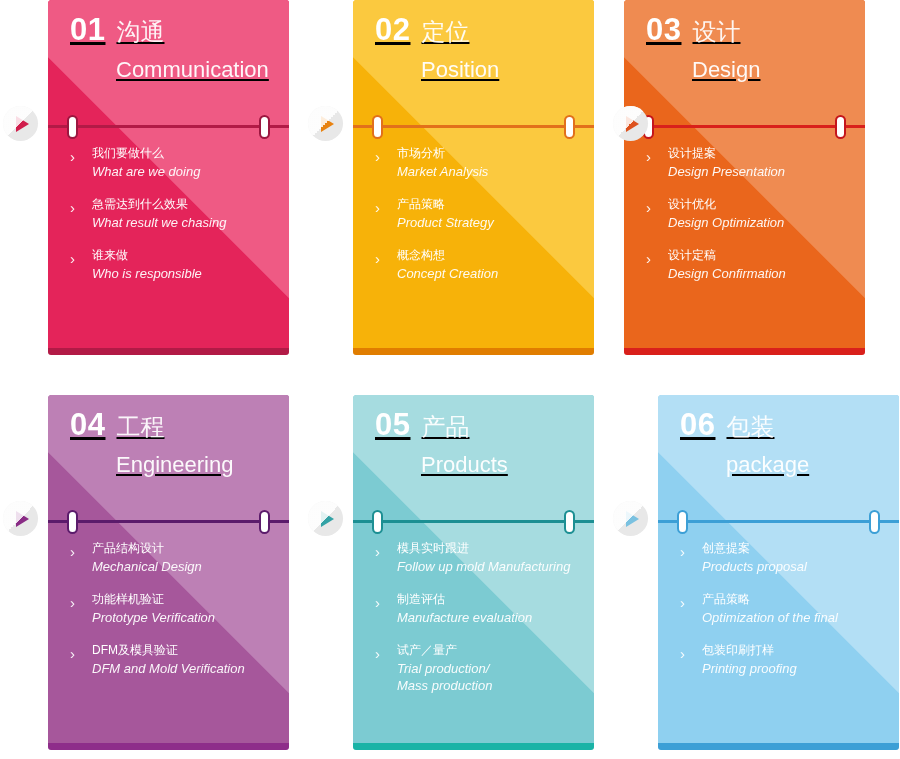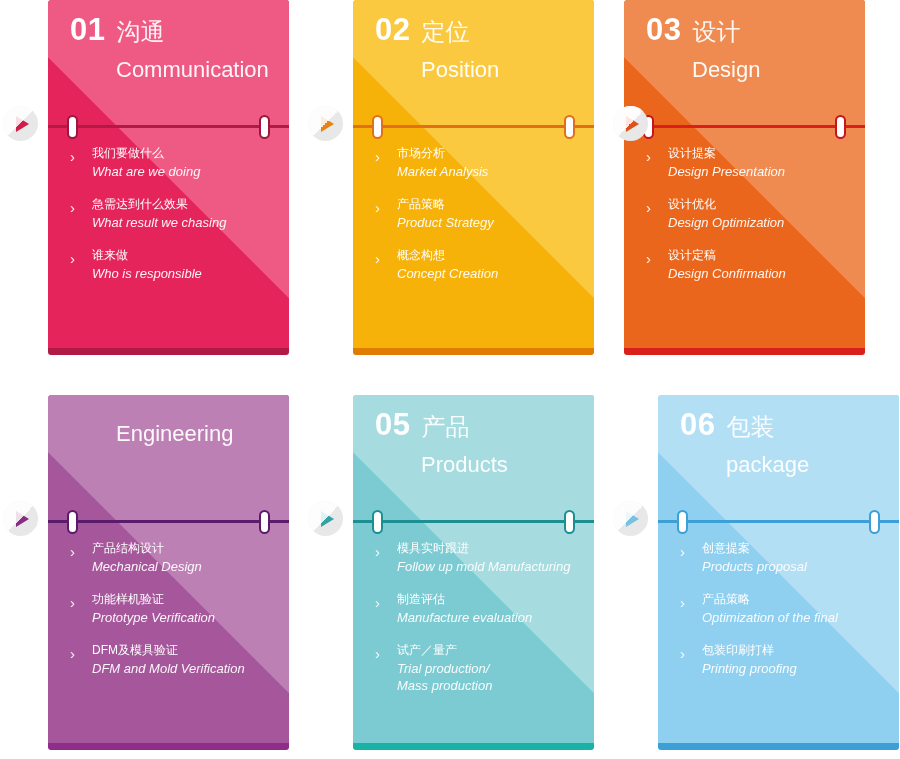--- a/index.html
+++ b/index.html
@@ -28,20 +28,21 @@
     overflow: hidden;
     box-sizing: border-box;
   }
   .card-body {
     position: absolute;
     left: 0; top: 0;
     width: 259px;
     height: 348px;
     border-radius: 3px 3px 0 0;
     overflow: hidden;
+    text-decoration: underline;
   }
   
   .sheen {
     position: absolute;
     inset: 0;
     pointer-events: none;
   }
   .foot {
     position: absolute;
     left: -1px;
@@ -291,20 +292,24 @@
             <div class="item-en" data-name="list-item-label-en" style="white-space: nowrap;">Design Confirmation</div>
           </div>
         </div>
       </div>
       <div class="foot" data-name="card-foot-bar" style="background: rgb(217, 32, 27);"></div>
     </div>
     <div class="card" data-name="step-card-04" style="left: 48px; top: 395px;">
       <div class="card-body" data-name="card-body" style="background: rgb(166, 87, 155);">
         <div class="sheen" data-name="diagonal-sheen" style="background: linear-gradient(-135deg, rgb(189, 128, 181) 0%, rgb(189, 128, 181) 52%, rgba(255, 255, 255, 0) 52.2%, rgba(255, 255, 255, 0) 100%);"></div>
         <div class="head" data-name="card-header">
+          <div class="title-row" data-name="card-title-row">
+            <span class="num" data-name="card-number">04</span>
+            <span class="cn-title" data-name="card-title-cn">工程</span>
+          </div>
           <div class="en-title" data-name="card-title-en">Engineering</div>
         </div>
         <div class="divider-wrap" data-name="card-divider">
           <div class="divider-line" data-name="divider-line" style="background: rgb(91, 27, 107);"></div>
           <div class="pin left" data-name="pin-marker-left" style="border-color: rgb(91, 27, 107);"></div>
           <div class="pin right" data-name="pin-marker-right" style="border-color: rgb(91, 27, 107);"></div>
         </div>
         <div class="list" data-name="card-item-list">
           <div class="item" data-name="list-item">
             <span class="chev" data-name="chevron-right-icon">›</span>

